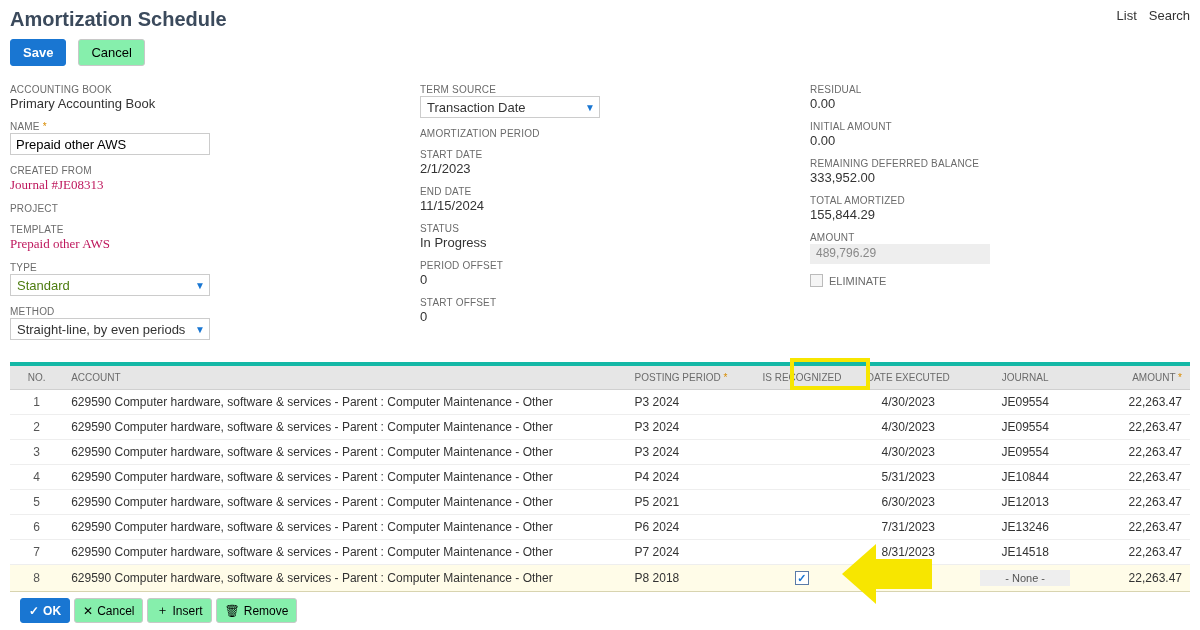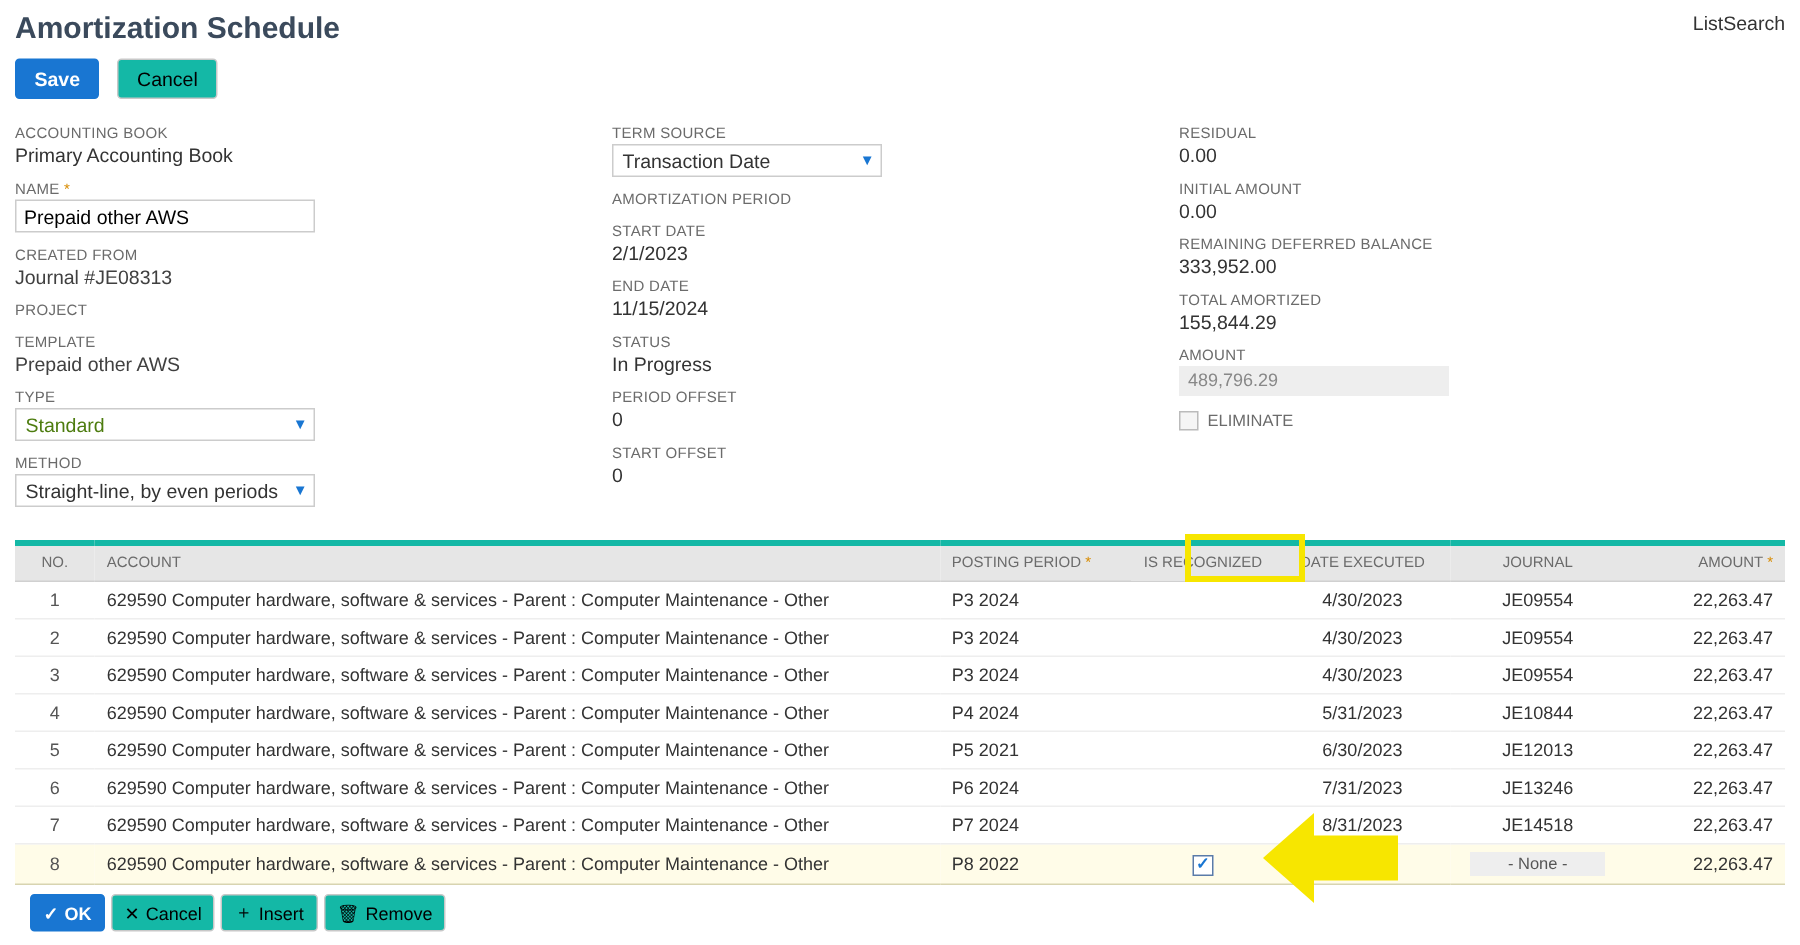--- a/index.html
+++ b/index.html
@@ -1,39 +1,39 @@
 <!DOCTYPE html>
 <html><head>
 <meta charset="utf-8">
 <style>
   * { box-sizing: border-box; margin: 0; padding: 0; }
   body { font-family: Arial, Helvetica, sans-serif; font-size: 12px; color: #333; background: #fff; width: 1200px; }
   
   .page { padding: 8px 10px; }
   .header-row { display: flex; justify-content: space-between; align-items: flex-start; }
   h1 { font-size: 20px; color: #3b4a5c; font-weight: 600; margin-bottom: 8px; }
-  .top-links { display: flex; font-size: 13px; color: #333; justify-content: flex-end; }
+  .top-links { display: flex; gap: 12px; font-size: 13px; color: #333; justify-content: flex-end; }
   .top-links span { cursor: pointer; }
   
   .action-row { display: flex; gap: 12px; margin-bottom: 18px; }
-  .btn { padding: 5px 12px; border-radius: 3px; font-size: 13px; border: 1px solid #c8c8c8; background: #14b8a6; cursor: pointer; }
+  .btn { padding: 5px 12px; border-radius: 3px; font-size: 13px; border: 1px solid #c8c8c8; background: #86efac; cursor: pointer; }
   .btn-primary { background: #1976d2; color: #fff; border-color: #1976d2; font-weight: 600; }
   .btn-small { padding: 3px 8px; font-size: 12px; display: inline-flex; align-items: center; gap: 4px; }
   
-  .columns { display: flex; gap: 8px; margin-bottom: 12px; }
+  .columns { display: flex; gap: 20px; margin-bottom: 12px; }
   .col { flex: 1; min-width: 0; }
   .col1 { flex: 0 0 390px; }
   .col2 { flex: 0 0 370px; }
   .col3 { flex: 1; }
   
   .field { margin-bottom: 10px; }
   .field-label { font-size: 10px; color: #6b6b6b; text-transform: uppercase; letter-spacing: 0.2px; margin-bottom: 1px; }
   .field-label .req { color: #d88b00; }
   .field-value { font-size: 13px; color: #333; }
-  .field-value.link { color: #404040; cursor: pointer; }
+  .field-value.link { color: #be185d; cursor: pointer; font-family: Liberation Serif, serif; }
   
   input[type=text].tf { width: 200px; padding: 3px 5px; border: 1px solid #ccc; font-size: 13px; height: 22px; }
   .select-box { width: 200px; height: 22px; border: 1px solid #ccc; display: flex; align-items: center; justify-content: space-between; padding: 0 4px 0 6px; font-size: 13px; background: #fff; cursor: pointer; }
   .select-box .caret { color: #1976d2; font-size: 10px; }
   .select-box.wide { width: 180px; }
   .select-muted { color: #4d7c0f; }
   
   .amount-box { width: 180px; height: 20px; background: #eeeeee; color: #888; font-size: 12px; padding: 2px 6px; }
   .checkbox-row { display: flex; align-items: center; gap: 6px; font-size: 11px; color: #6b6b6b; text-transform: uppercase; }
   .cb-empty { width: 13px; height: 13px; border: 1px solid #bbb; background: #f5f5f5; }
@@ -260,21 +260,21 @@
             <td class="center"></td>
             <td class="center">8/31/2023</td>
             <td class="center">JE14518</td>
             <td class="right">22,263.47</td>
           </tr>
         </tbody>
       <tbody>
         <tr class="editing">
           <td class="num">8</td>
           <td>629590 Computer hardware, software &amp; services - Parent : Computer Maintenance - Other</td>
-          <td>P8 2022</td>
+          <td>P8 2018</td>
           <td class="center"><span class="cb-checked"></span></td>
           <td class="center"></td>
           <td class="center"><span class="none-box">- None -</span></td>
           <td class="right">22,263.47</td>
         </tr>
       </tbody>
     </table>
 
     <div class="row-actions">
       <button class="btn btn-primary btn-small">

